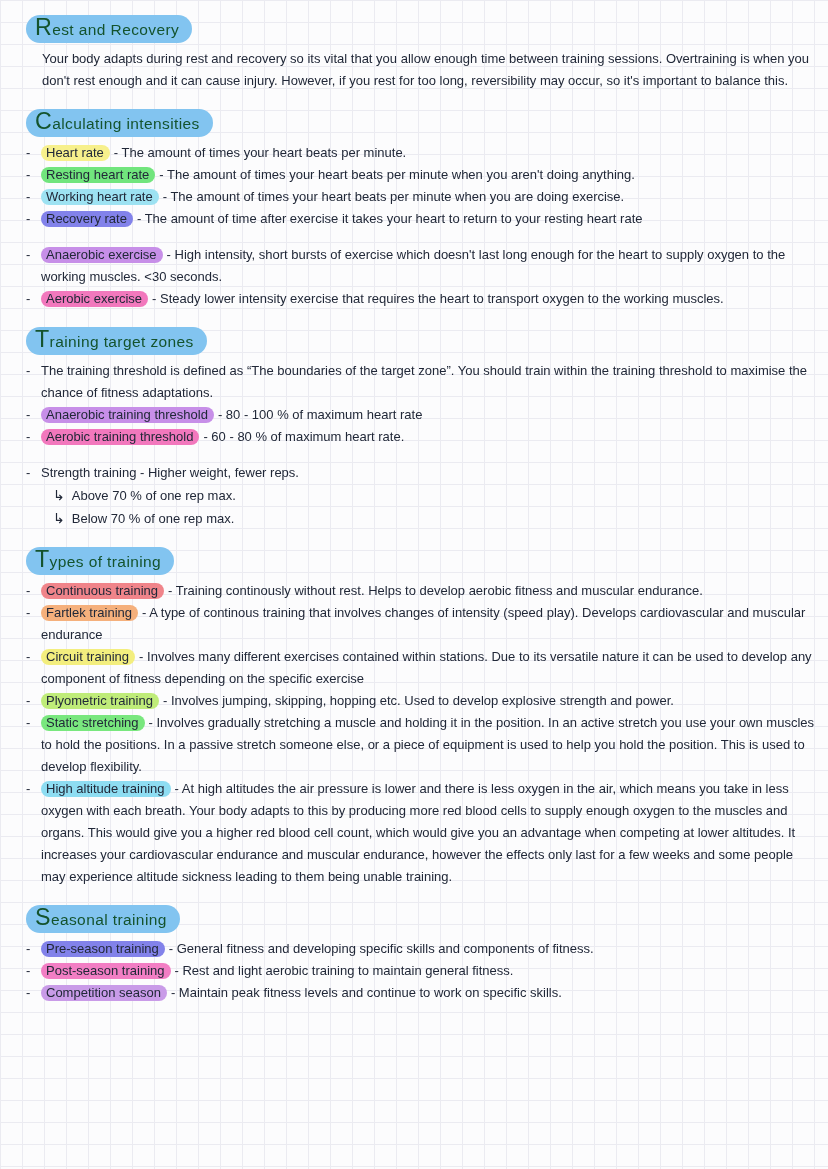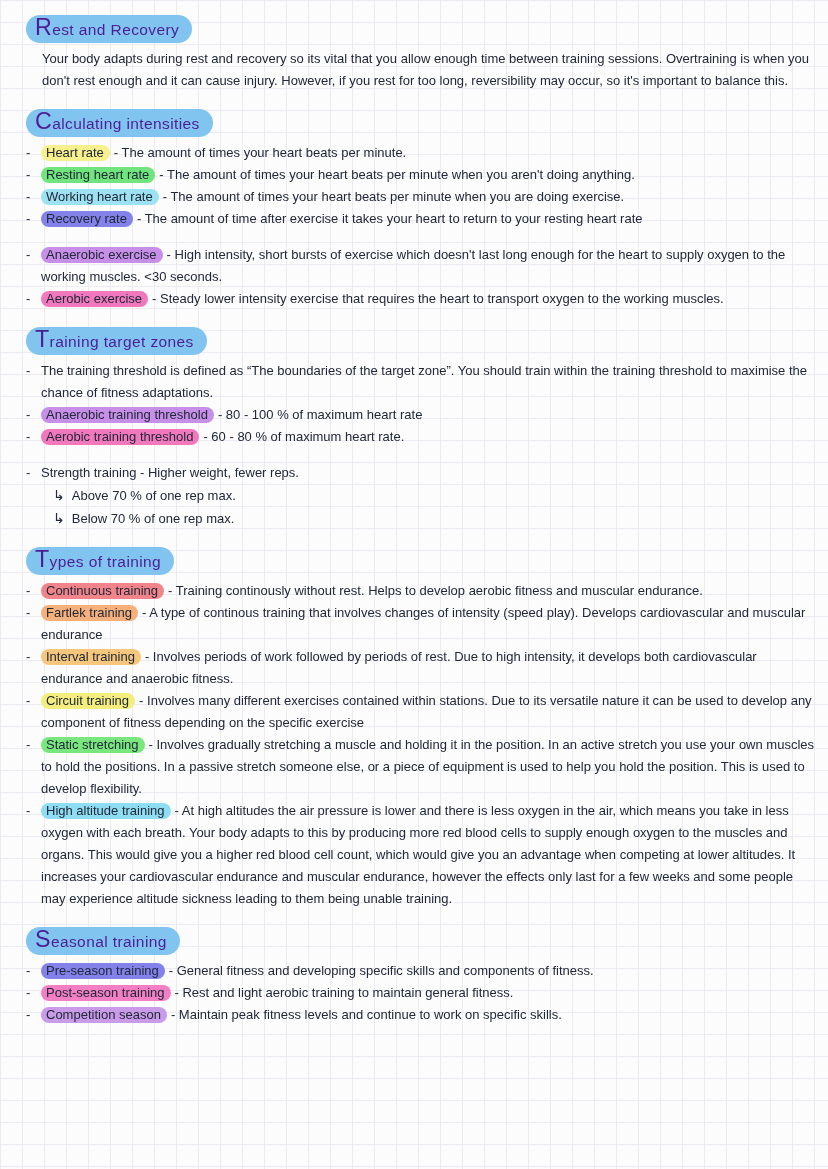--- a/index.html
+++ b/index.html
@@ -22,21 +22,21 @@
   .section { margin-top: 17px; }
   .section:first-child { margin-top: 0; }
   .heading {
     display: inline-block;
     font-size: 15.5px;
     line-height: 19px;
     letter-spacing: 0.4px;
     padding: 3px 13px 4px 9px;
     border-radius: 14px;
     margin-bottom: 5px;
-    color: #4c1d95;
+    color: #14532d;
   }
   .heading::first-letter { font-size: 1.5em; }
   .hl-head   { background: #82c4f0; }
   .para {
     padding-left: 16px;
     font-size: 13px;
     line-height: 22px;
   }
   .item {
     padding-left: 15px;
@@ -128,24 +128,24 @@
 
   <section class="section">
     <div><span class="heading hl-head">Types of training</span></div>
     <div class="item">
       <span class="dash">-</span><span class="hl hl-salmon">Continuous training</span><span>- Training continously without rest. Helps to develop aerobic fitness and muscular endurance.</span>
     </div>
     <div class="item">
       <span class="dash">-</span><span class="hl hl-orange">Fartlek training</span><span>- A type of continous training that involves changes of intensity (speed play). Develops cardiovascular and muscular endurance</span>
     </div>
     <div class="item">
-      <span class="dash">-</span><span class="hl hl-amber">Interval training</span><span>- Involves periods of work followed by periods of rest. Due to high intensity, it develops both cardiovascular endurance and anaerobic fitness.</span>
+      <span class="dash">-</span><span class="hl hl-yellow2">Circuit training</span><span>- Involves many different exercises contained within stations. Due to its versatile nature it can be used to develop any component of fitness depending on the specific exercise</span>
     </div>
     <div class="item">
-      <span class="dash">-</span><span class="hl hl-yellow2">Circuit training</span><span>- Involves many different exercises contained within stations. Due to its versatile nature it can be used to develop any component of fitness depending on the specific exercise</span>
+      <span class="dash">-</span><span class="hl hl-lime">Plyometric training</span><span>- Involves jumping, skipping, hopping etc. Used to develop explosive strength and power.</span>
     </div>
     <div class="item">
       <span class="dash">-</span><span class="hl hl-green2">Static stretching</span><span>- Involves gradually stretching a muscle and holding it in the position. In an active stretch you use your own muscles to hold the positions. In a passive stretch someone else, or a piece of equipment is used to help you hold the position. This is used to develop flexibility.</span>
     </div>
     <div class="item">
       <span class="dash">-</span><span class="hl hl-cyan2">High altitude training</span><span>- At high altitudes the air pressure is lower and there is less oxygen in the air, which means you take in less oxygen with each breath. Your body adapts to this by producing more red blood cells to supply enough oxygen to the muscles and organs. This would give you a higher red blood cell count, which would give you an advantage when competing at lower altitudes. It increases your cardiovascular endurance and muscular endurance, however the effects only last for a few weeks and some people may experience altitude sickness leading to them being unable training.</span>
     </div>
   </section>
 
   <section class="section">

